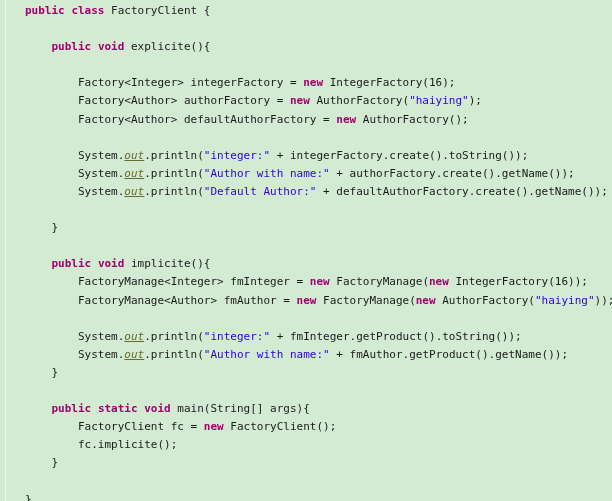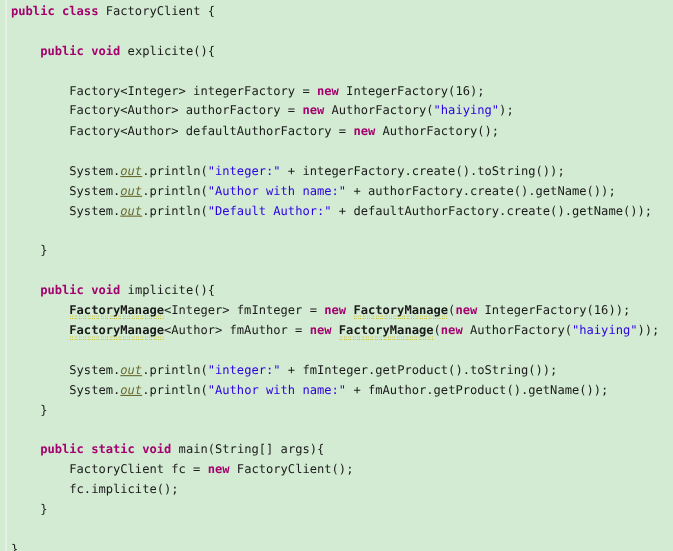--- a/index.html
+++ b/index.html
@@ -33,21 +33,21 @@
     left: 0;
     top: 0;
     width: 612px;
     padding: 2px 0 0 0;
     margin: 0;
     white-space: pre;
     tab-size: 4;
   }
   .line {
     height: 18.1px;
-    padding-left: 10px;
+    padding-left: 25px;
     white-space: pre;
   }
   .kw {
     color: #a4006e;
     font-weight: bold;
   }
   .str {
     color: #2a00e0;
   }
   .fld {
@@ -57,21 +57,20 @@
   }
   .warn {
     background-image: linear-gradient(
         45deg, transparent 45%, #c8b400 45%, #c8b400 55%, transparent 55%),
       linear-gradient(
         -45deg, transparent 45%, #c8b400 45%, #c8b400 55%, transparent 55%);
     background-size: 4px 3px;
     background-repeat: repeat-x;
     background-position: 0 100%;
     padding-bottom: 2px;
-    font-weight: bold;
   }
 </style>
 </head>
 <body>
 
 <div id="editor">
   <div id="gutter-rule"></div>
   <div id="code"><div class="line"><span class="kw">public</span><span> </span><span class="kw">class</span><span> FactoryClient {</span></div><div class="line">&nbsp;</div><div class="line"><span>    </span><span class="kw">public</span><span> </span><span class="kw">void</span><span> explicite(){</span></div><div class="line">&nbsp;</div><div class="line"><span>        </span><span>Factory&lt;Integer&gt; integerFactory = </span><span class="kw">new</span><span> IntegerFactory(16);</span></div><div class="line"><span>        </span><span>Factory&lt;Author&gt; authorFactory = </span><span class="kw">new</span><span> AuthorFactory(</span><span class="str">"haiying"</span><span>);</span></div><div class="line"><span>        </span><span>Factory&lt;Author&gt; defaultAuthorFactory = </span><span class="kw">new</span><span> AuthorFactory();</span></div><div class="line">&nbsp;</div><div class="line"><span>        </span><span>System.</span><span class="fld">out</span><span>.println(</span><span class="str">"integer:"</span><span> + integerFactory.create().toString());</span></div><div class="line"><span>        </span><span>System.</span><span class="fld">out</span><span>.println(</span><span class="str">"Author with name:"</span><span> + authorFactory.create().getName());</span></div><div class="line"><span>        </span><span>System.</span><span class="fld">out</span><span>.println(</span><span class="str">"Default Author:"</span><span> + defaultAuthorFactory.create().getName());</span></div><div class="line">&nbsp;</div><div class="line"><span>    </span><span>}</span></div><div class="line">&nbsp;</div><div class="line"><span>    </span><span class="kw">public</span><span> </span><span class="kw">void</span><span> implicite(){</span></div><div class="line"><span>        </span><span class="warn">FactoryManage</span><span>&lt;Integer&gt; fmInteger = </span><span class="kw">new</span><span> </span><span class="warn">FactoryManage</span><span>(</span><span class="kw">new</span><span> IntegerFactory(16));</span></div><div class="line"><span>        </span><span class="warn">FactoryManage</span><span>&lt;Author&gt; fmAuthor = </span><span class="kw">new</span><span> </span><span class="warn">FactoryManage</span><span>(</span><span class="kw">new</span><span> AuthorFactory(</span><span class="str">"haiying"</span><span>));</span></div><div class="line">&nbsp;</div><div class="line"><span>        </span><span>System.</span><span class="fld">out</span><span>.println(</span><span class="str">"integer:"</span><span> + fmInteger.getProduct().toString());</span></div><div class="line"><span>        </span><span>System.</span><span class="fld">out</span><span>.println(</span><span class="str">"Author with name:"</span><span> + fmAuthor.getProduct().getName());</span></div><div class="line"><span>    </span><span>}</span></div><div class="line">&nbsp;</div><div class="line"><span>    </span><span class="kw">public</span><span> </span><span class="kw">static</span><span> </span><span class="kw">void</span><span> main(String[] args){</span></div><div class="line"><span>        </span><span>FactoryClient fc = </span><span class="kw">new</span><span> FactoryClient();</span></div><div class="line"><span>        </span><span>fc.implicite();</span></div><div class="line"><span>    </span><span>}</span></div><div class="line">&nbsp;</div><div class="line"><span>}</span></div></div>
 </div>
 

